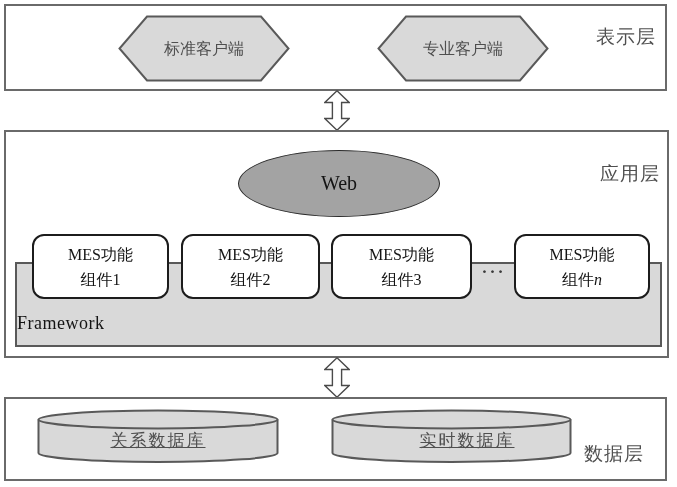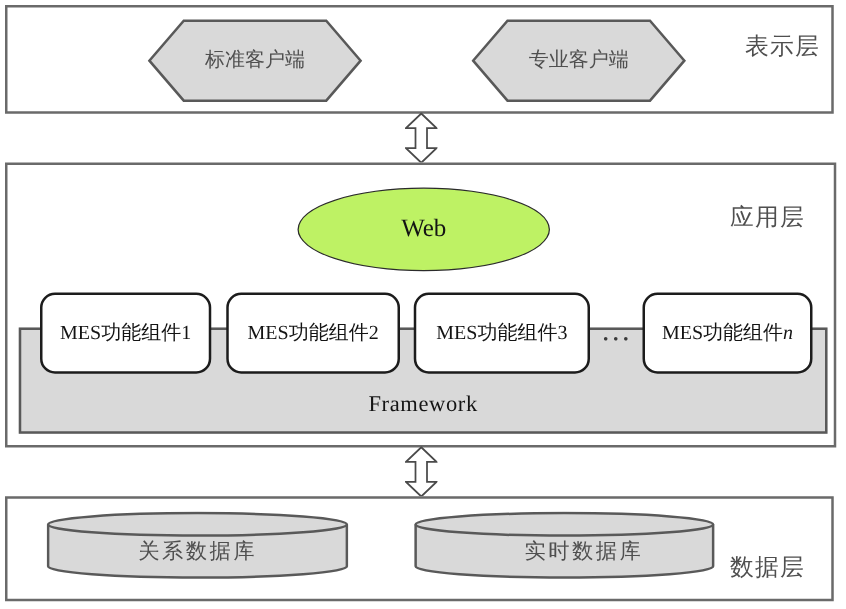--- a/index.html
+++ b/index.html
@@ -13,47 +13,47 @@
   }
   .layer-label{
     position:absolute;font-size:19px;color:#4f4f4f;letter-spacing:1px;white-space:nowrap;
   }
   .shape-svg{position:absolute;display:block;}
   .hex-text{
     position:absolute;display:flex;flex-direction:column;align-items:center;justify-content:center;
     text-align:center;font-size:16px;line-height:25px;color:#4f4f4f;
   }
   .ellipse{
-    position:absolute;border:1.3px solid #2b2b2b;border-radius:50%;background:#bef264;
+    position:absolute;border:1.3px solid #2b2b2b;border-radius:50%;background:#a3a3a3;
     display:flex;align-items:center;justify-content:center;font-size:20px;color:#141414;
     box-sizing:border-box;
   }
   .framework-bar{
     position:absolute;left:15px;top:262px;width:647px;height:85px;
     background:#d9d9d9;border:2px solid #595959;box-sizing:border-box;
   }
   .framework-label{
-    position:absolute;left:0;right:0;bottom:11px;text-align:center;
+    position:absolute;left:0;right:0;bottom:11px;text-align:left;
     font-size:18px;color:#141414;letter-spacing:0.5px;
   }
   .mes-box{
     position:absolute;top:234px;height:65px;background:#ffffff;
     border:2px solid #1c1c1c;border-radius:12px;box-sizing:border-box;
-    display:flex;flex-direction:row;align-items:center;justify-content:center;
+    display:flex;flex-direction:column;align-items:center;justify-content:center;
     font-size:16px;line-height:25px;color:#141414;text-align:center;
   }
   .mes-box i{font-style:italic;}
   .dots{
     position:absolute;left:472px;top:250px;width:44px;height:30px;
     display:flex;align-items:center;justify-content:center;
     font-size:24px;letter-spacing:3px;color:#3a3a3a;
   }
   .cyl-text{
     position:absolute;display:flex;align-items:center;justify-content:center;
-    font-size:17px;color:#4f4f4f;letter-spacing:2px;padding-top:7px;box-sizing:border-box;
+    font-size:17px;color:#4f4f4f;letter-spacing:2px;padding-top:7px;box-sizing:border-box;text-decoration:underline;
   }
 </style>
 </head>
 <body>
 
 <div id="canvas">
 
   <div class="layer" style="left:4px;top:4px;width:663px;height:87px;"></div>
 
   <svg class="shape-svg" style="left:118px;top:15px;" width="172" height="67" viewBox="0 0 172 67">
@@ -75,21 +75,21 @@
   <svg class="shape-svg" style="left:324px;top:90px;" width="26" height="41" viewBox="0 0 26 41">
     <path d="M13,0.8 L25.2,12.5 L17.6,12.5 L17.6,28.5 L25.2,28.5 L13,40.2 L0.8,28.5 L8.4,28.5 L8.4,12.5 L0.8,12.5 Z" fill="#ffffff" stroke="#4a4a4a" stroke-width="1.4"></path>
   </svg>
 
   <div class="layer" style="left:4px;top:130px;width:665px;height:228px;"></div>
 
   <div class="ellipse" style="left:238px;top:150px;width:202px;height:67px;">
     <span>Web</span>
   </div>
 
-  <div class="layer-label" style="left:584px;top:161px;">应用层</div>
+  <div class="layer-label" style="left:600px;top:161px;">应用层</div>
 
   <div class="framework-bar">
     <div class="framework-label">Framework</div>
   </div>
 
   <div class="mes-box" style="left:32px;width:137px;">
     <span>MES功能</span>
     <span>组件1</span>
   </div>
   <div class="mes-box" style="left:181px;width:139px;">

